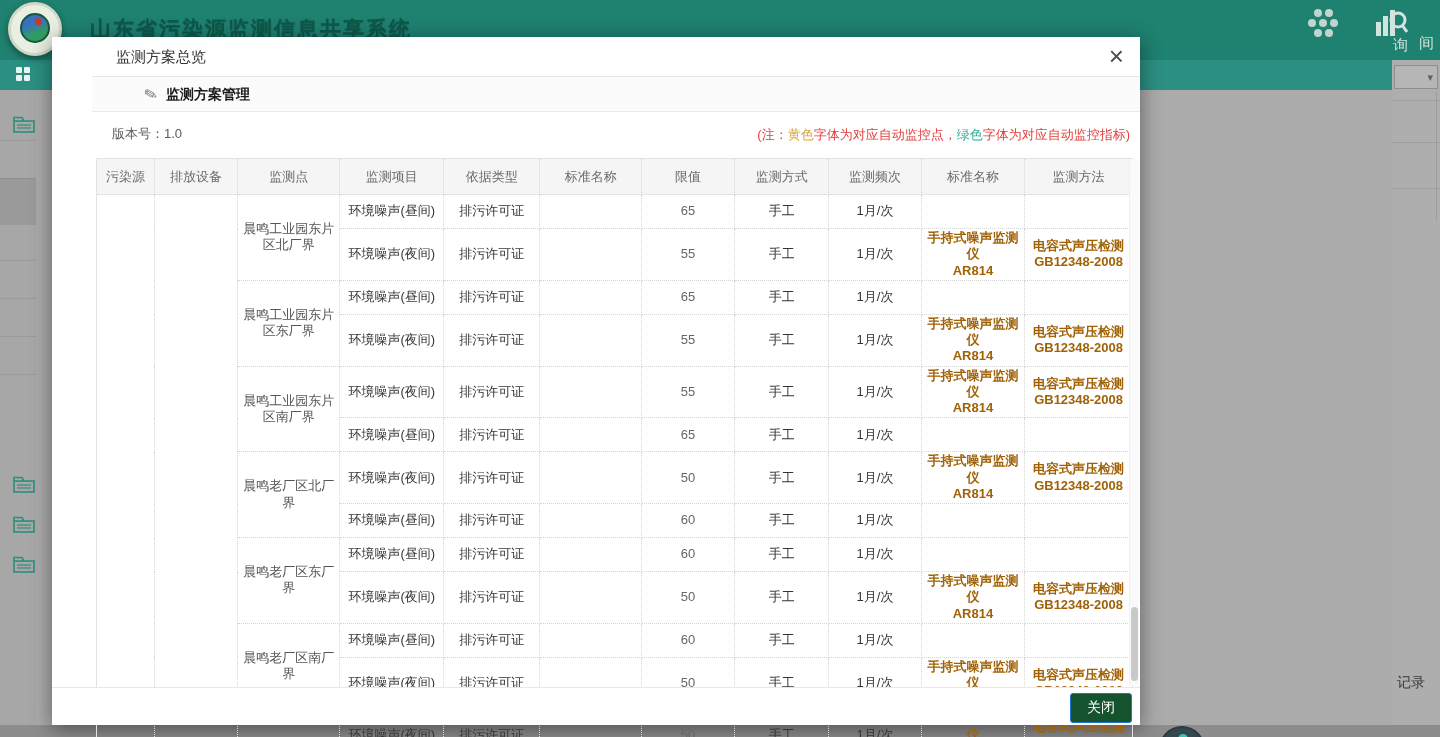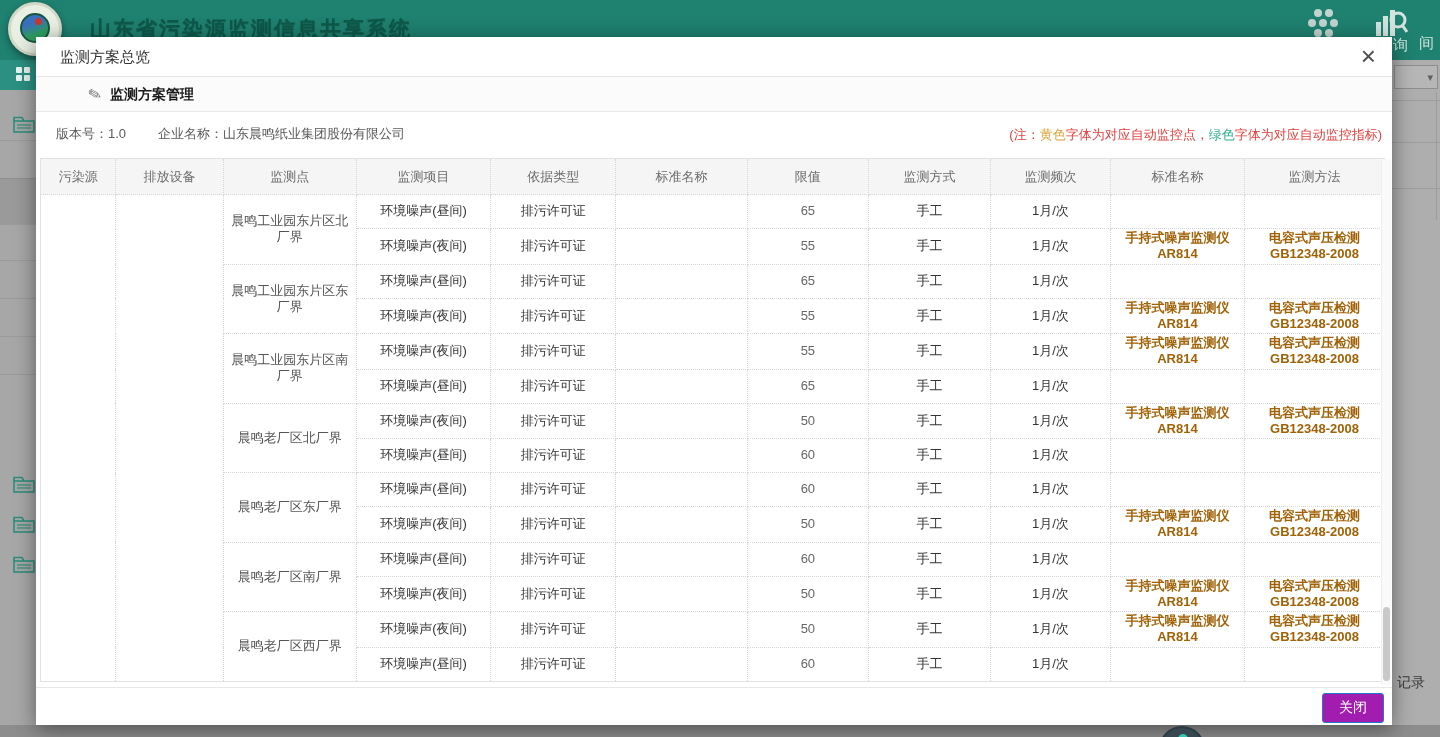--- a/index.html
+++ b/index.html
@@ -42,22 +42,22 @@
   .bg-right .hl { position:absolute; left:0; width:48px; height:1px; background:#9d9d9d; }
   .bg-right .vl { position:absolute; left:44px; top:32px; width:1px; height:128px; background:#9d9d9d; }
   .bg-right .records { position:absolute; left:5px; top:614px; font-size:14px; color:#3a3a3a; }
 
   .bg-bottom { position:absolute; left:0; top:725px; width:1440px; height:12px; background:#8d8d8d; }
   .fab { position:absolute; left:1159px; top:726px; width:46px; height:46px; border-radius:50%;
           background:#36474f; border:2px solid #2c3a41; z-index:20; cursor:pointer; }
   .fab i { position:absolute; left:17px; top:6px; width:10px; height:10px; border-radius:50%; background:#35c4ae; }
 
   
-  .modal { position:absolute; left:36px; top:37px; width:1356px; height:688px; background:#fff;
-          box-shadow:0 4px 20px rgba(0,0,0,.45); z-index:10; }
+  .modal { position:absolute; left:52px; top:37px; width:1088px; height:688px; background:#fff;
+          box-shadow:0 4px 20px rgba(0,0,0,.45); z-index:10;padding-left:40px; }
   .m-header { position:relative; height:40px; border-bottom:1px solid #e6e6e6; }
   .m-title { position:absolute; left:24px; top:0; line-height:40px; font-size:15px; color:#333; }
   .m-close { position:absolute; right:16px; top:0; line-height:38px; font-size:26px; color:#4d4d4d; cursor:pointer; }
   .m-section { position:relative; height:35px; background:#fbfbfb; border-bottom:1px solid #e9e9e9; }
   .m-section .pen { position:absolute; left:52px; top:8px; font-size:16px; color:#777; display:inline-block; transform:rotate(-15deg); }
   .m-section .sec-title { position:absolute; left:74px; top:0; line-height:35px; font-size:14px; font-weight:bold; color:#1a1a1a; }
   .m-info { position:relative; height:44px; font-size:13px; color:#5a5a5a; }
   .m-info .inf { position:absolute; top:0; line-height:44px; }
   .m-info .i1 { left:20px; } .m-info .i2 { left:122px; } .m-info .i3 { left:419px; }
   .m-info .note { position:absolute; right:10px; top:0; line-height:46px; font-size:13px; color:#e2403d; }
@@ -73,21 +73,21 @@
           padding:1px 3px; line-height:1.25; }
   .ptable td.dark { color:#333; font-weight:400; }
   .ptable td.pre { white-space:pre-line; color:#a16207; font-weight:600; }
   .ptable td.lim { color:#666; }
   .ptable td.pt { color:#555; }
 
   .sb-track { position:absolute; right:1px; top:122px; bottom:40px; width:10px; background:#fafafa; border-left:1px solid #efefef; }
   .sb-thumb { position:absolute; left:1px; right:1px; bottom:4px; height:74px; background:#c9c9c9; border-radius:4px; cursor:pointer; }
 
   .m-footer { position:absolute; left:0; right:0; bottom:0; height:38px; background:#fff; border-top:1px solid #e8e8e8; }
-  .btn-close { position:absolute; right:8px; top:5px; padding:5px 16px; background:#a21caf;
+  .btn-close { position:absolute; right:8px; top:5px; padding:5px 16px; background:#14532d;
           border:1px solid #2176d4; border-radius:3px; color:#fff; font-size:14px; cursor:pointer;
           font-family:"Liberation Sans","DejaVu Sans",sans-serif; }
 </style>
 </head>
 <body>
 
 <div id="stage">
 
   <div class="bg-top">
     <div class="logo">
@@ -183,21 +183,20 @@
     <div class="m-header">
       <span class="m-title">监测方案总览</span>
       <span class="m-close">×</span>
     </div>
     <div class="m-section">
       <span class="pen">✎</span>
       <span class="sec-title">监测方案管理</span>
     </div>
     <div class="m-info">
       <span class="inf i1">版本号：1.0</span>
-      <span class="inf i2">企业名称：山东晨鸣纸业集团股份有限公司</span>
       <span class="note"><span>(注：</span><span class="ylw">黄色</span><span>字体为对应自动监控点，</span><span class="grn">绿色</span><span>字体为对应自动监控指标)</span></span>
     </div>
     <div class="m-body">
       <table class="ptable">
         <colgroup>
           <col style="width:5.6%">
             <col style="width:8.0%">
             <col style="width:9.9%">
             <col style="width:10.0%">
           <col style="width:9.3%">

